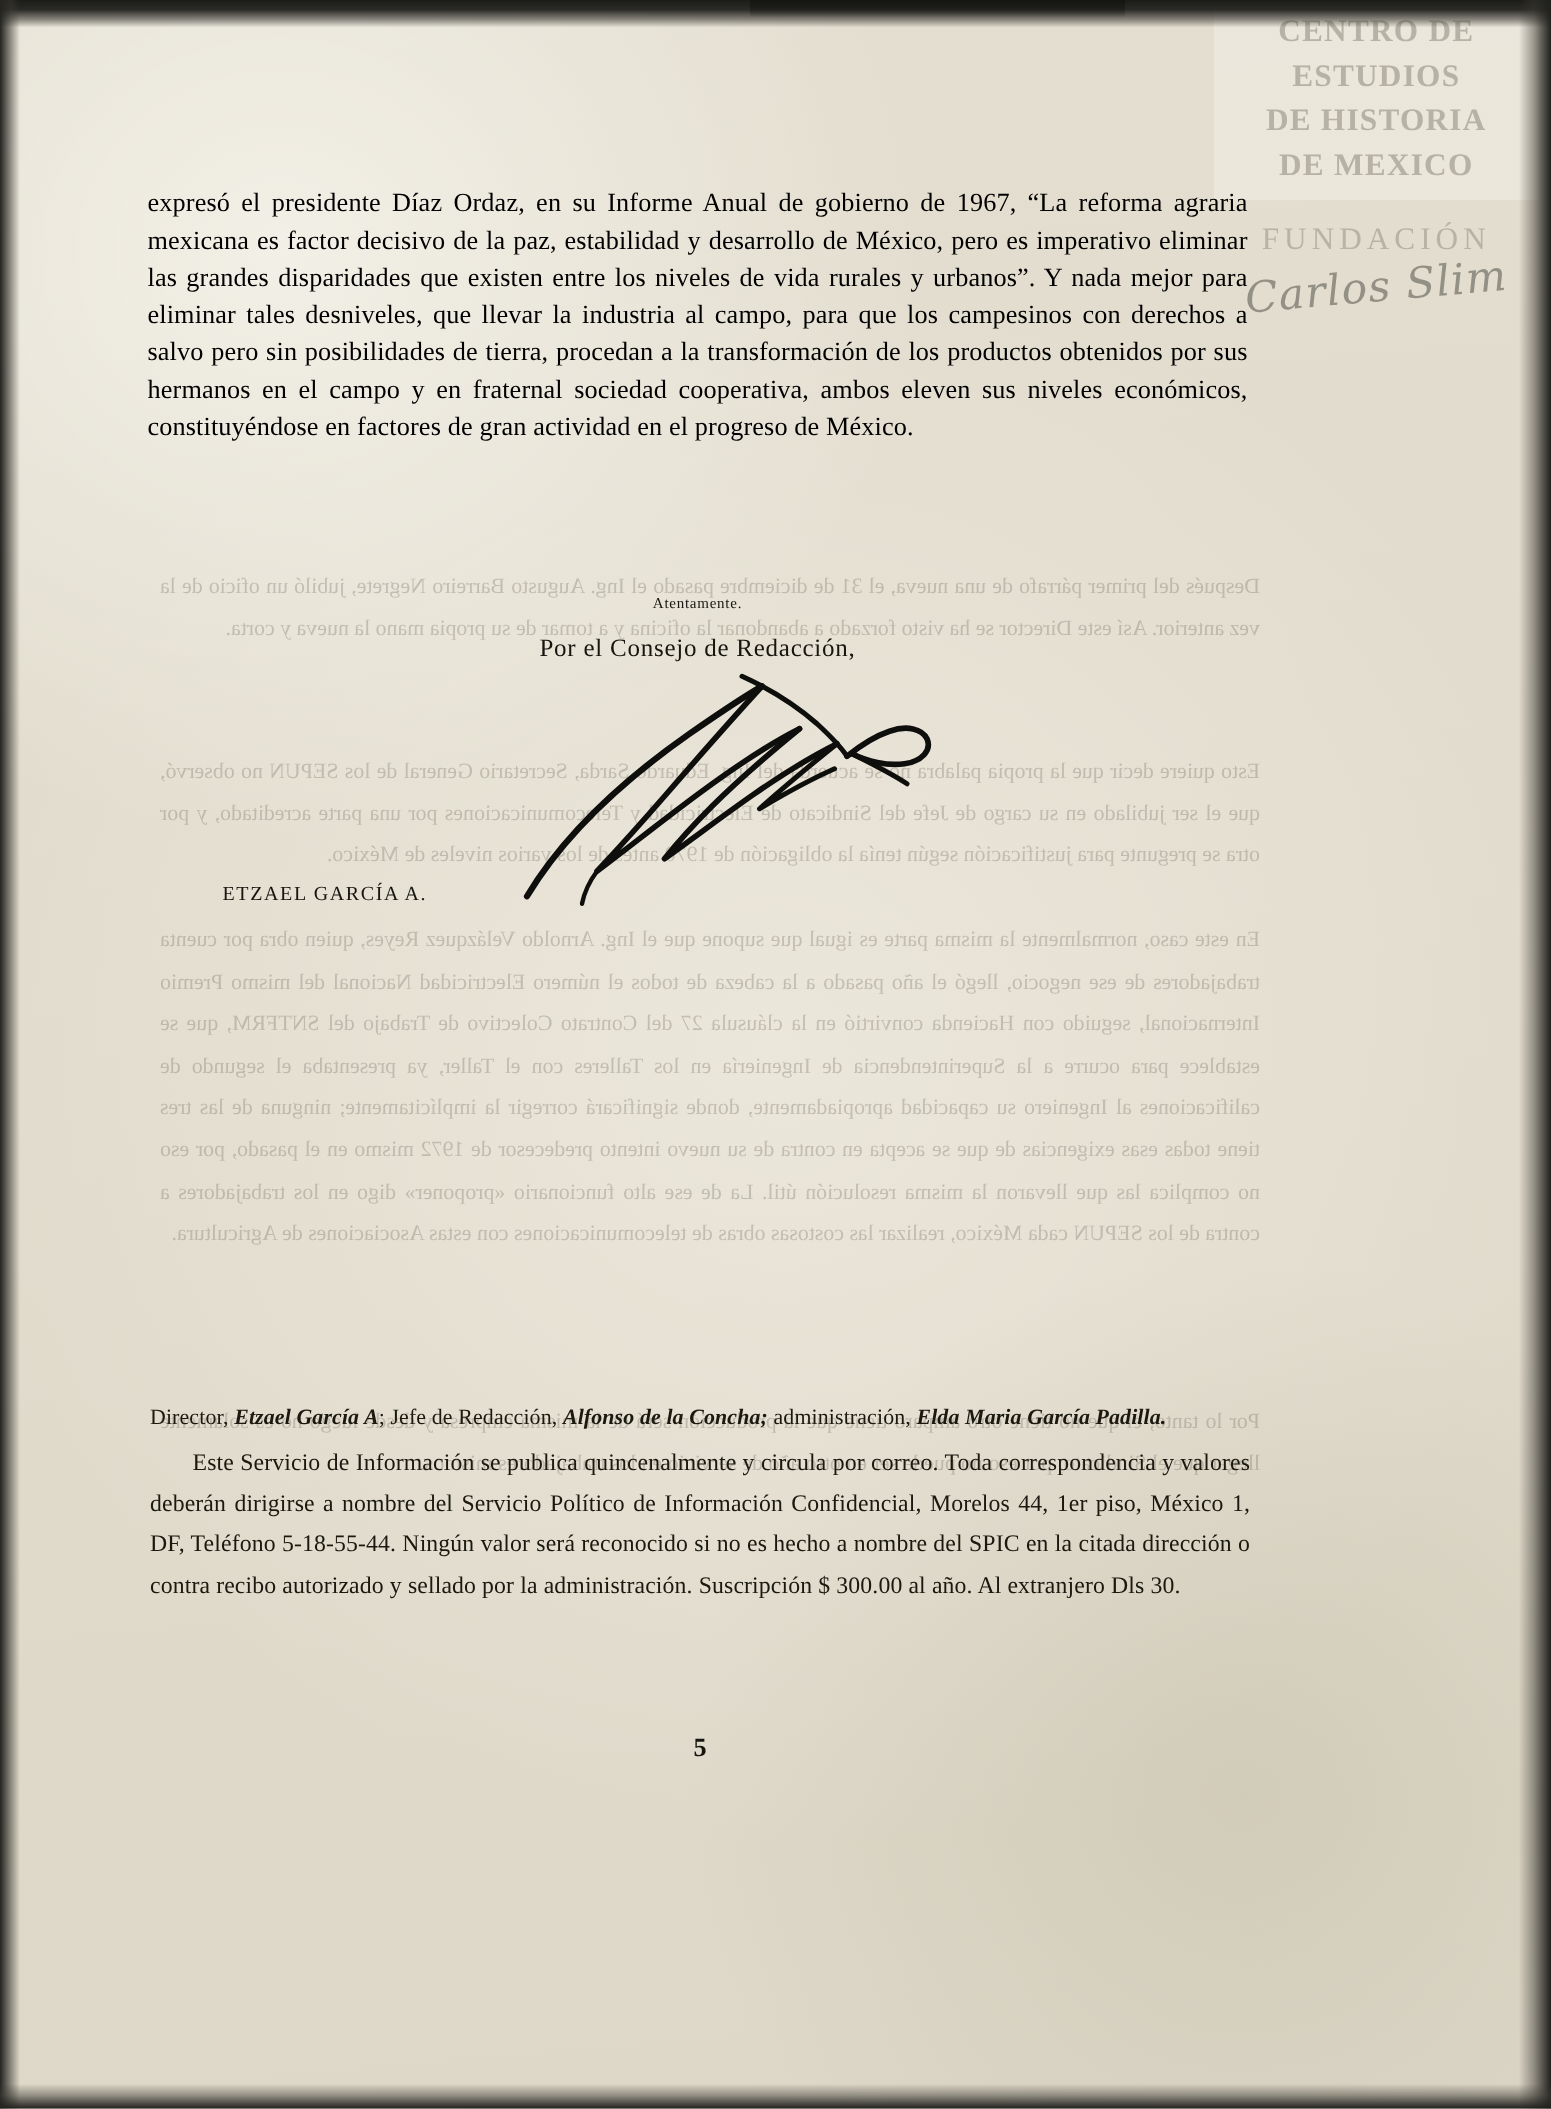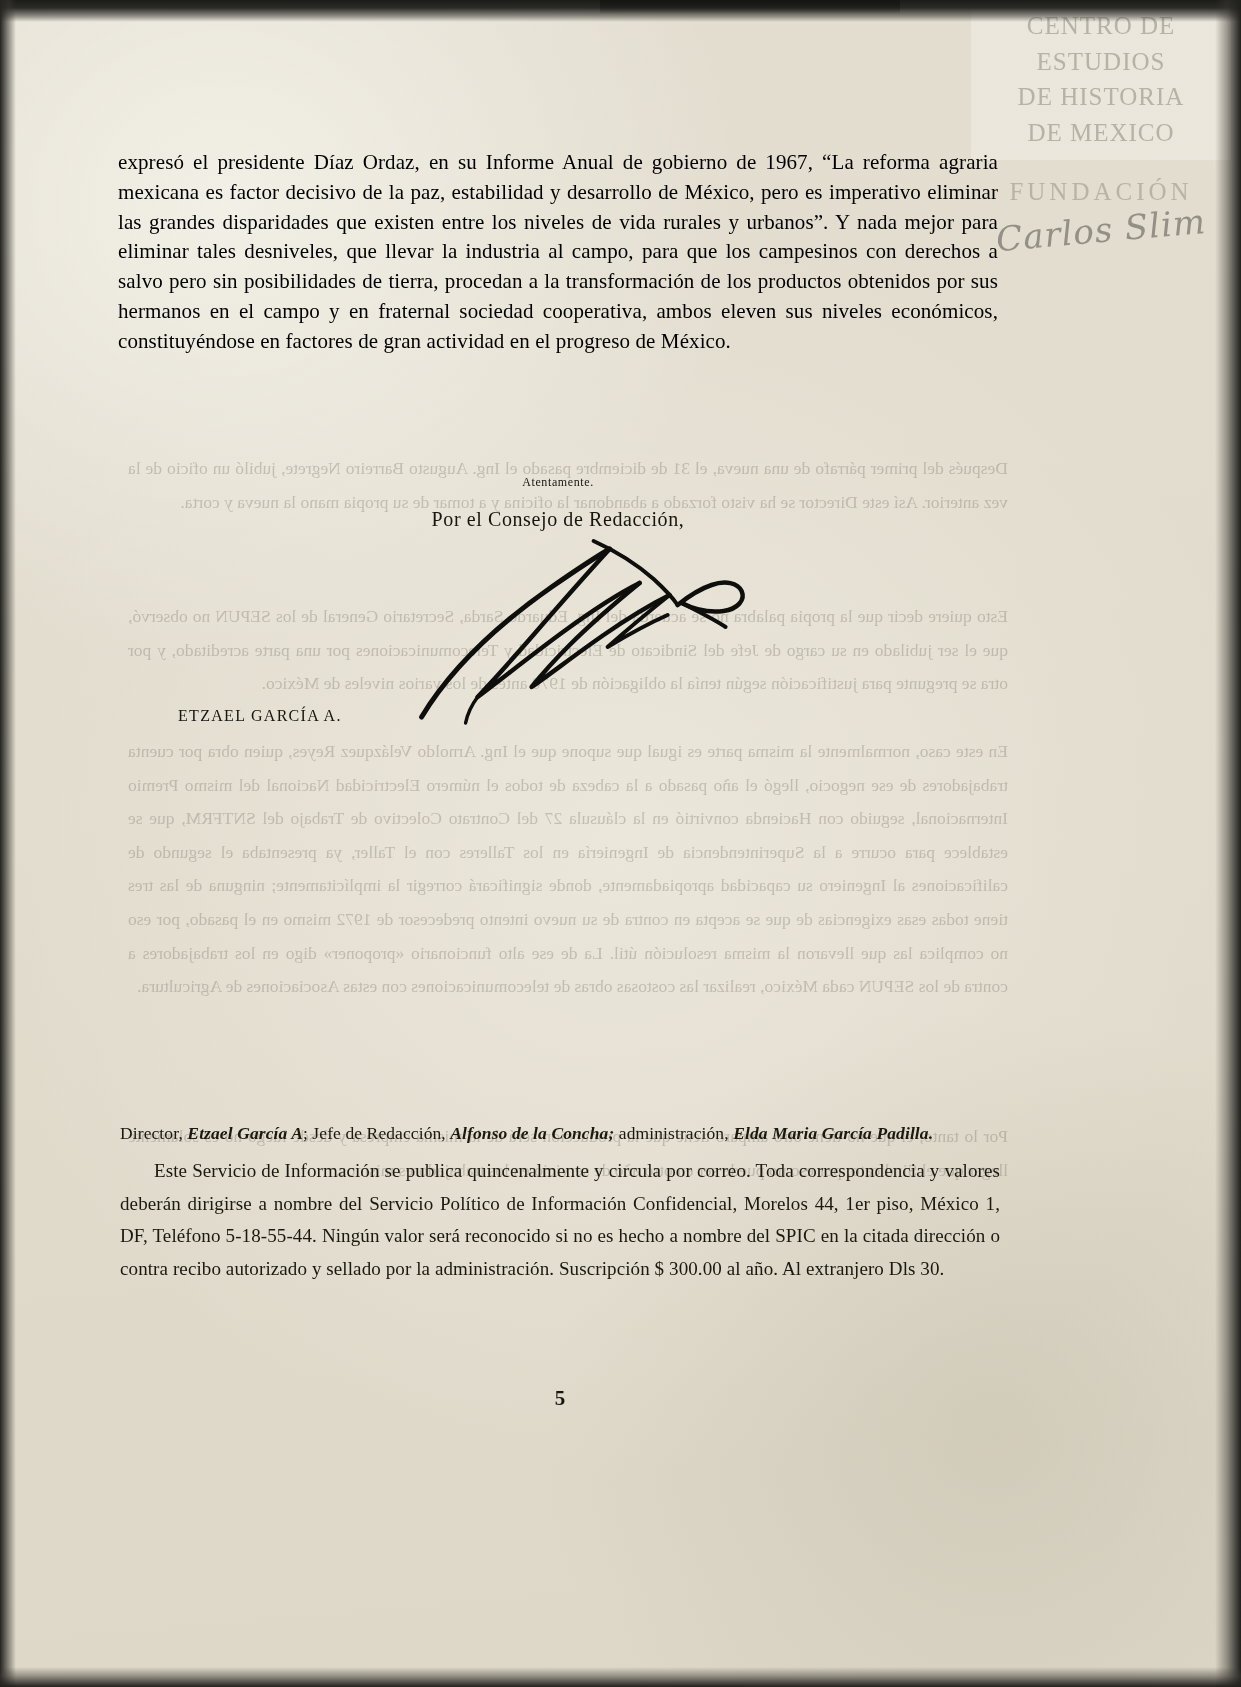--- a/index.html
+++ b/index.html
@@ -60,20 +60,21 @@
     text-align: center;
     color: rgba(150,146,132,0.62);
     font-family: "Liberation Serif", serif;
     letter-spacing: 1px;
     line-height: 1.42;
     user-select: none;
   }
   #watermark .wm-block {
     background: rgba(246,244,236,0.42);
     padding: 8px 4px 10px;
+    font-weight: bold;
   }
   #watermark .wm-l {
     font-size: 25px;
   }
   #watermark .wm-f {
     font-size: 25px;
     letter-spacing: 4px;
     margin-top: 14px;
     color: rgba(150,146,132,0.55);
   }

